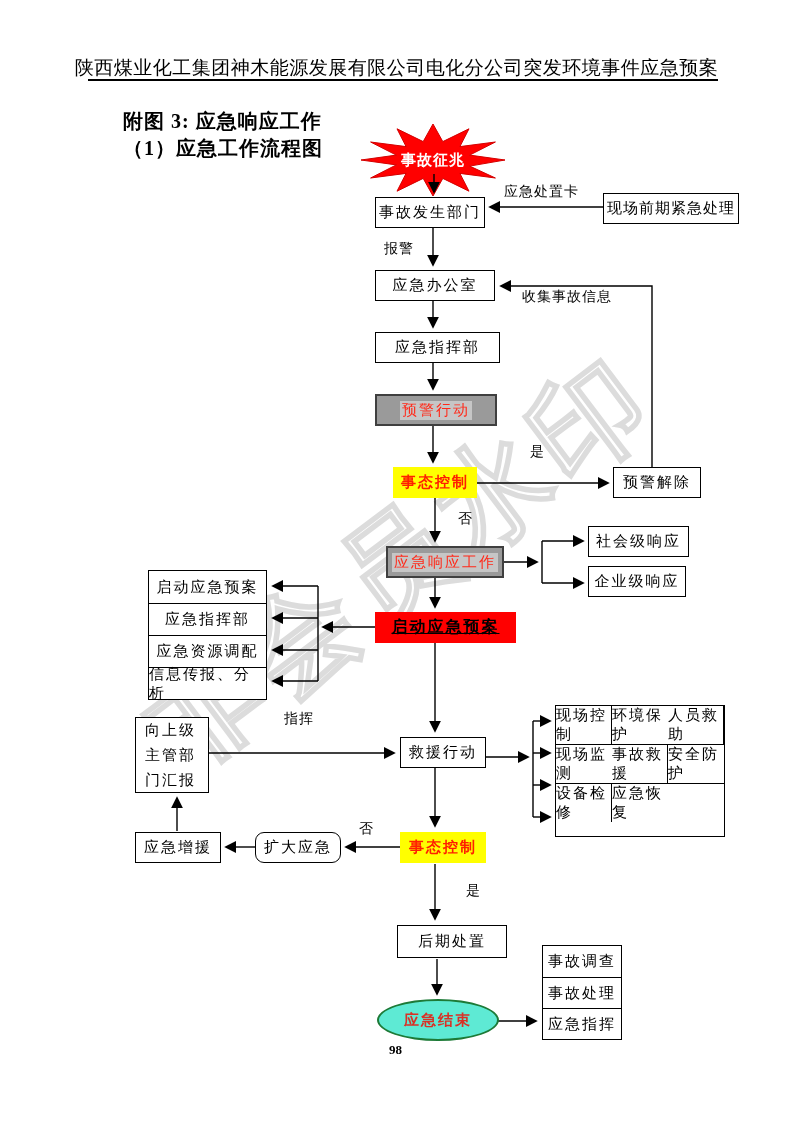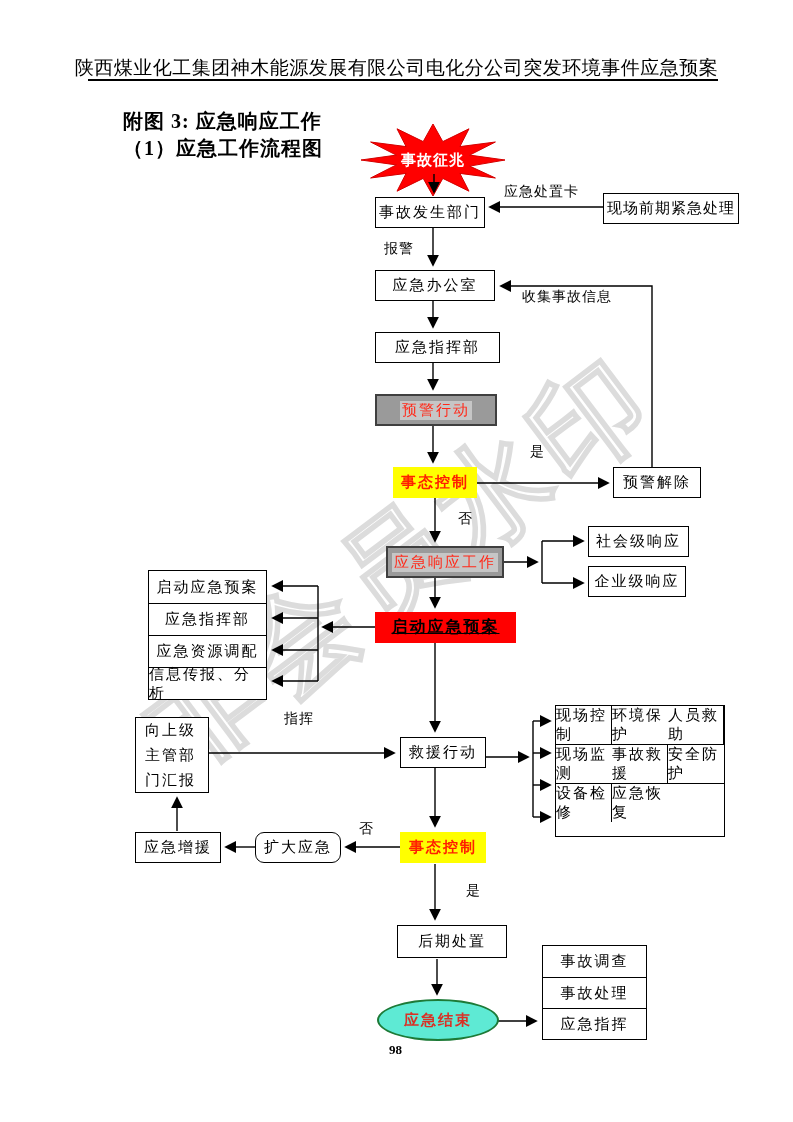--- a/index.html
+++ b/index.html
@@ -191,21 +191,21 @@
   <div class="box" style="left:135px;top:832px;width:86px;height:31px;">
     <span>应急增援</span>
   </div>
 
   <div class="box" style="left:397px;top:925px;width:110px;height:33px;">
     <span>后期处置</span>
   </div>
   <div class="ellipse" style="left:377px;top:999px;width:122px;height:42px;">
     <span>应急结束</span>
   </div>
-  <div class="stack end" style="left:542px;top:945px;width:105px;">
+  <div class="stack end" style="left:542px;top:945px;width:80px;">
     <div class="cell">事故调查</div>
     <div class="cell">事故处理</div>
     <div class="cell">应急指挥</div>
   </div>
 
   <div class="lbl" style="left:504px;top:183px;">应急处置卡</div>
   <div class="lbl" style="left:384px;top:240px;">报警</div>
   <div class="lbl" style="left:522px;top:288px;">收集事故信息</div>
   <div class="lbl" style="left:530px;top:443px;">是</div>
   <div class="lbl" style="left:458px;top:510px;">否</div>

